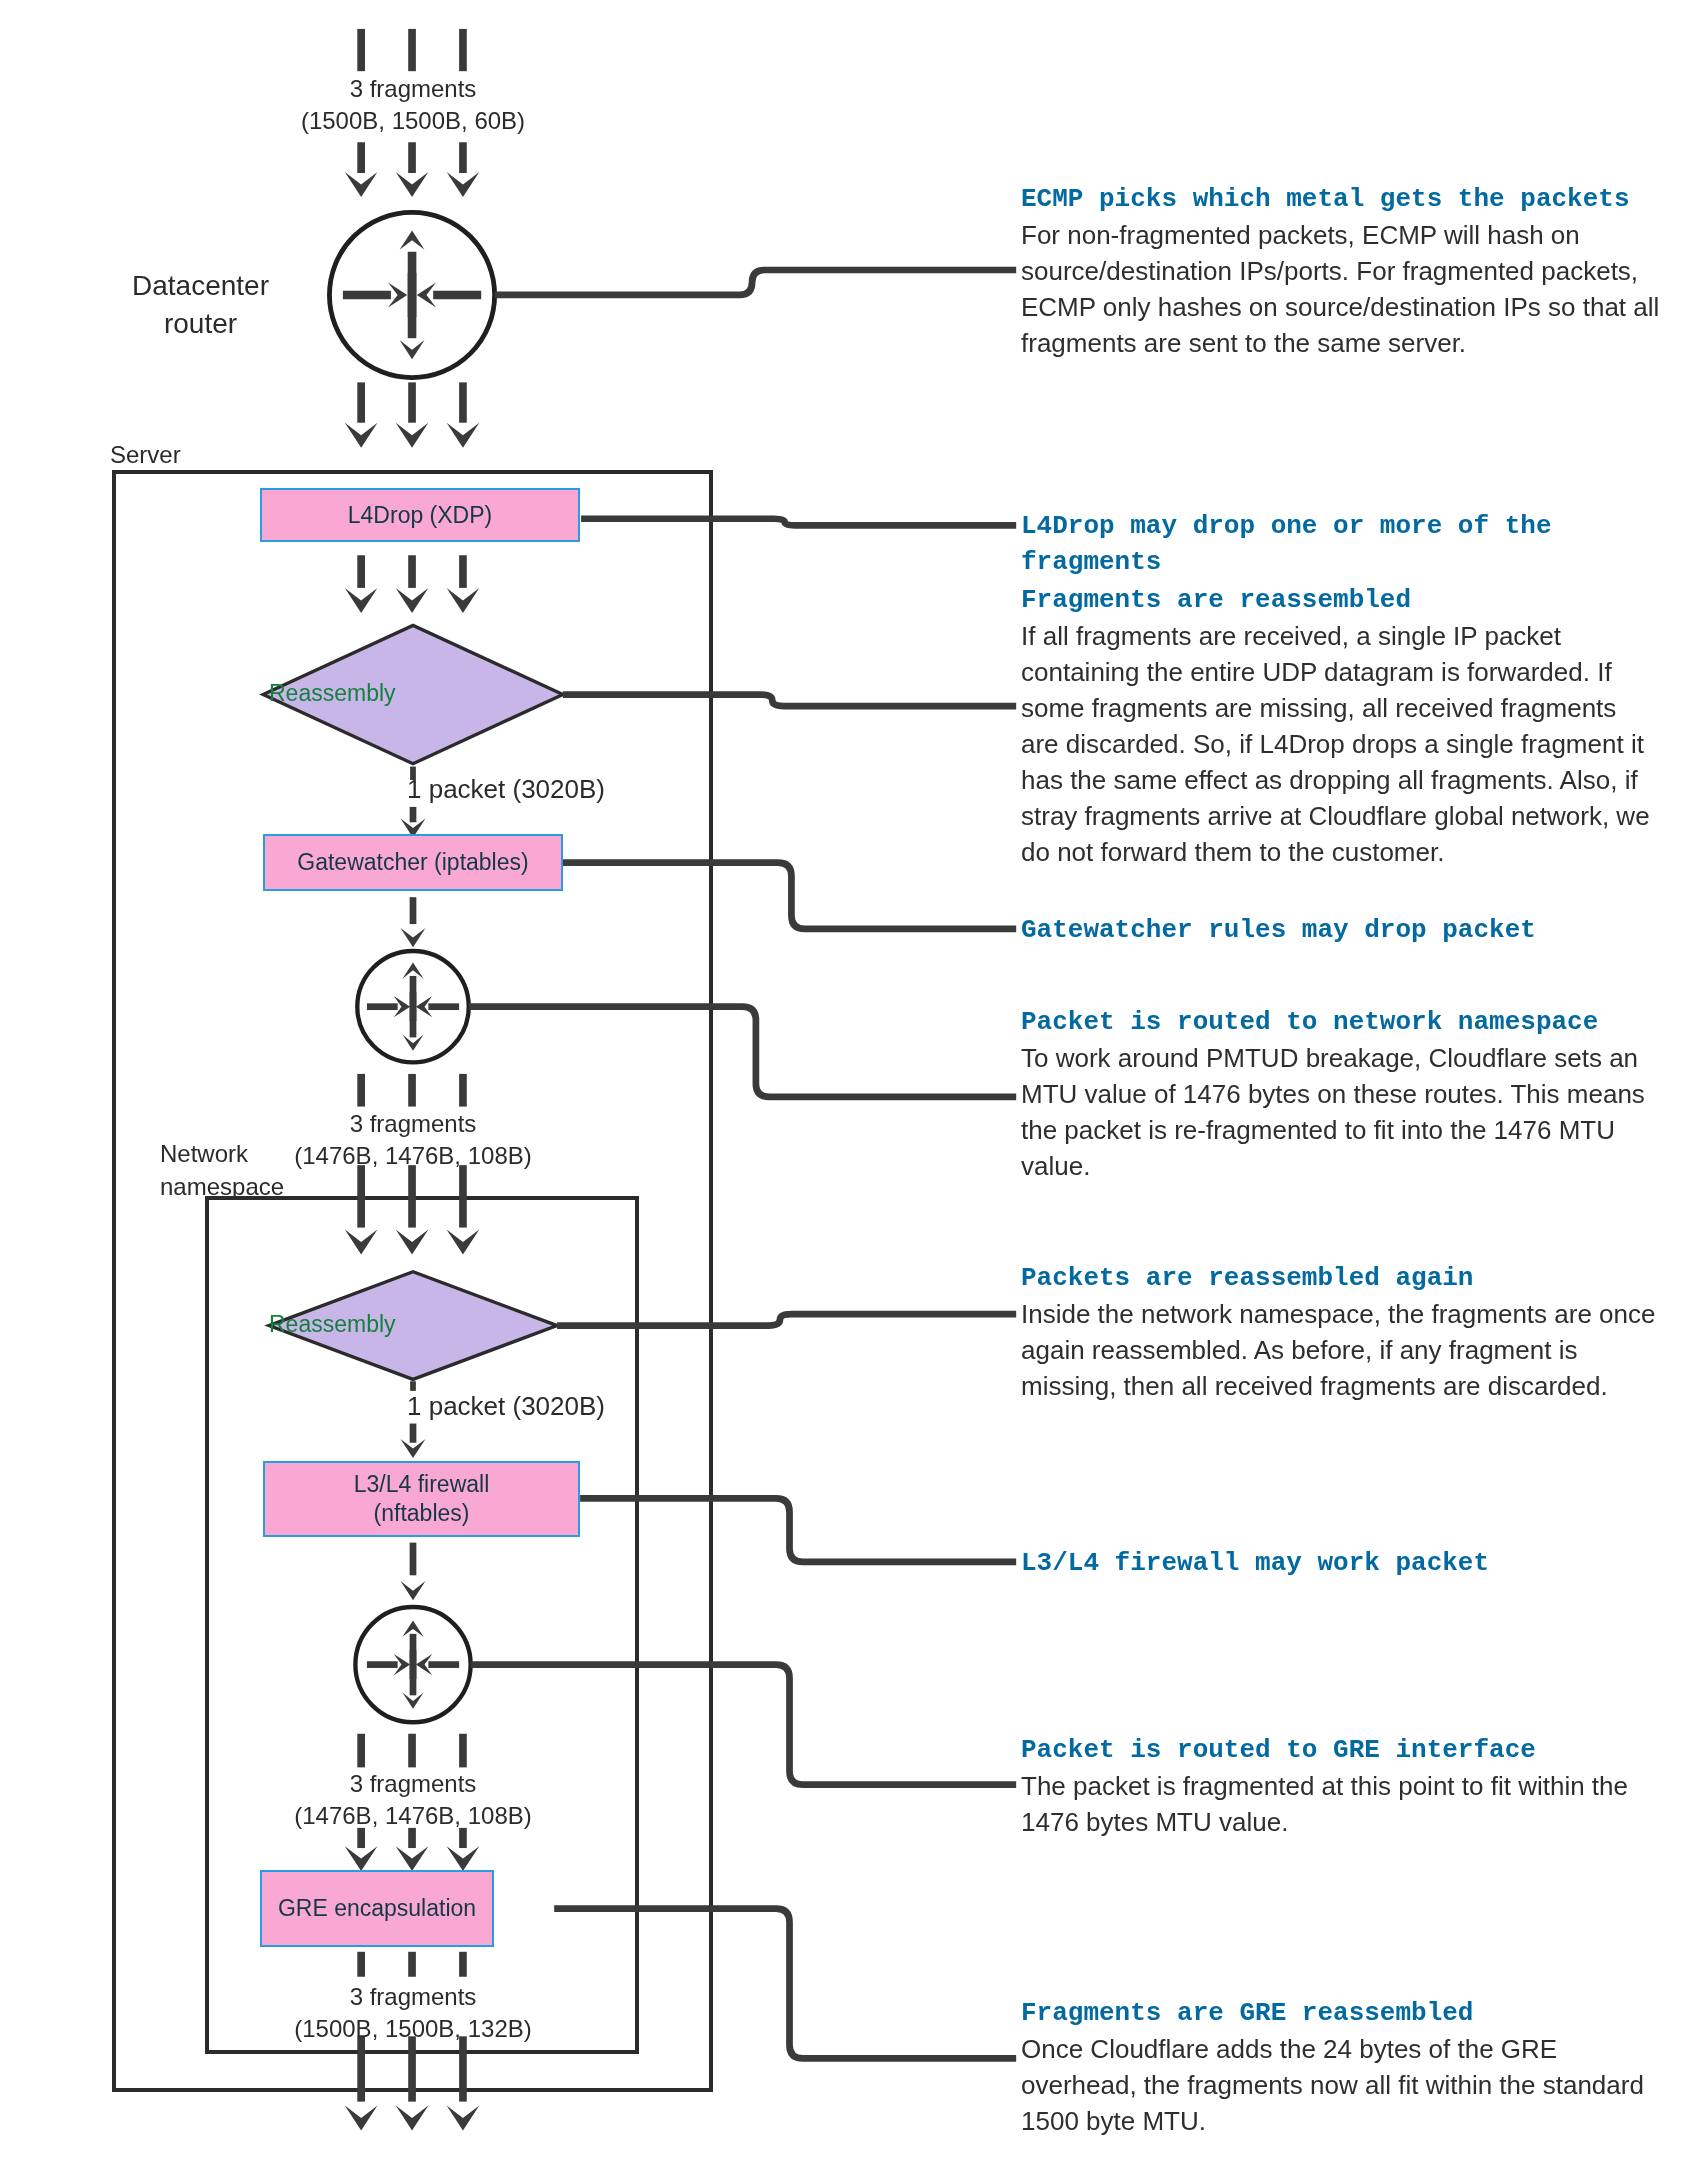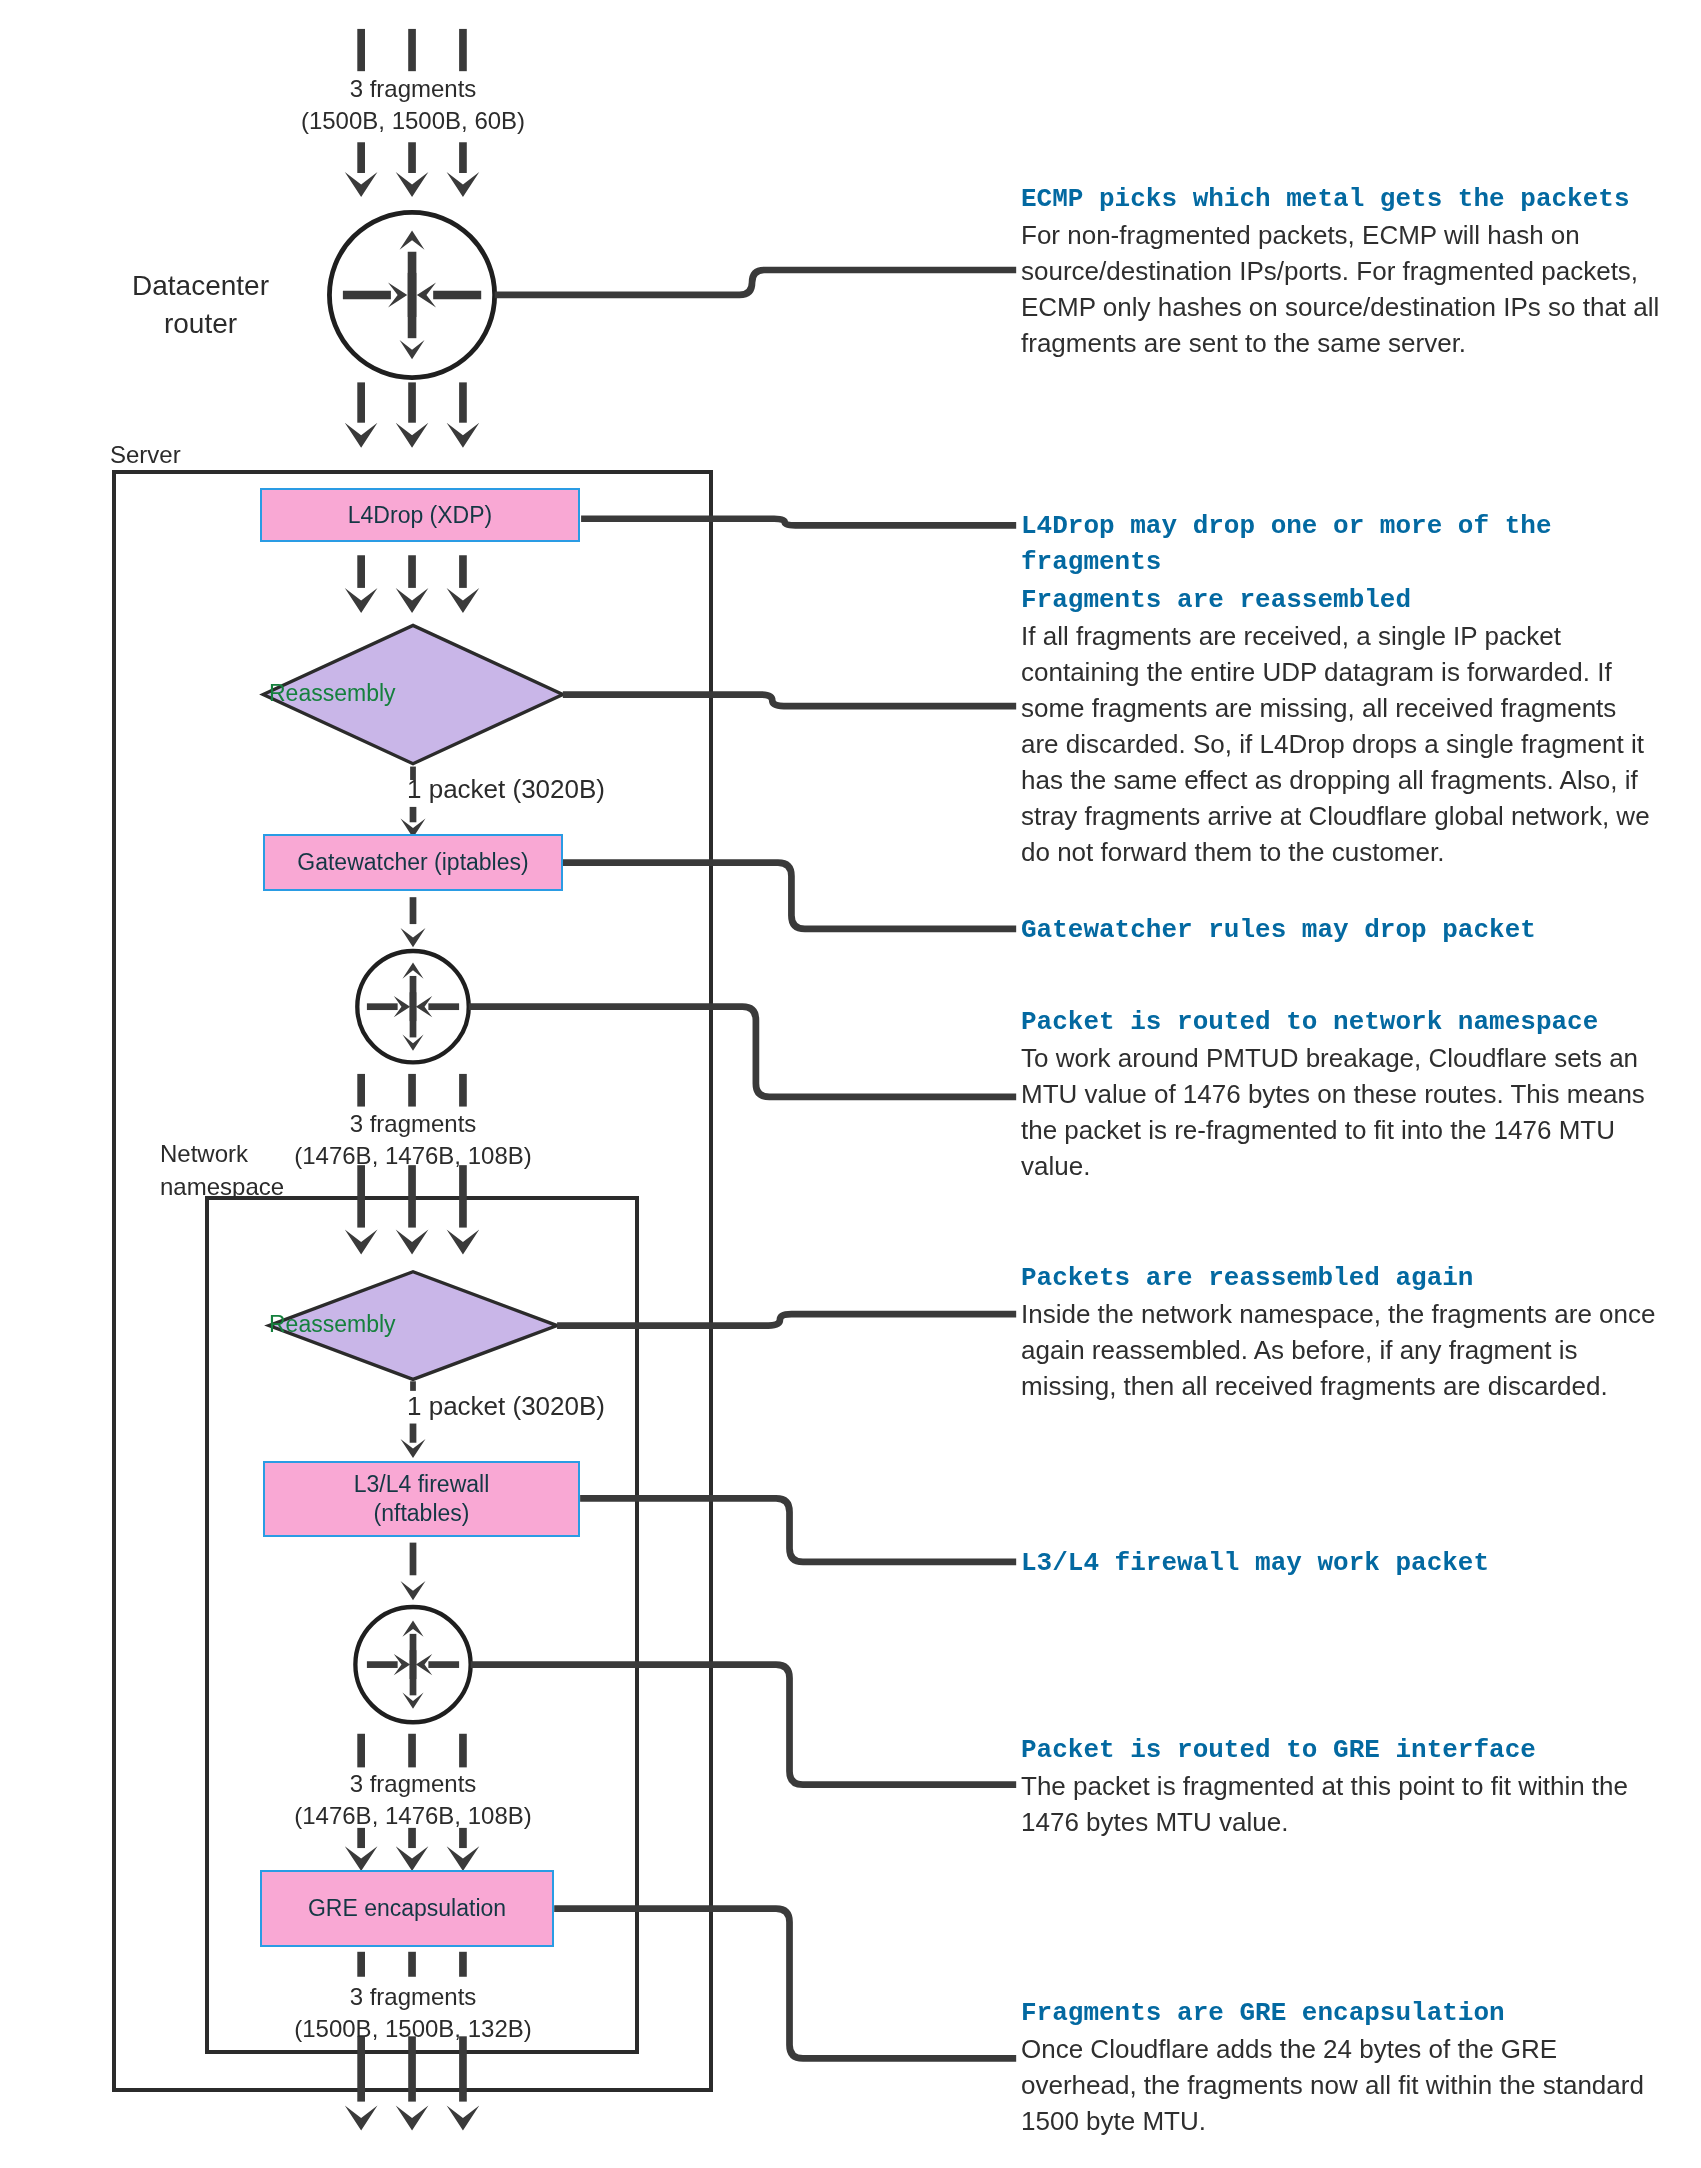--- a/index.html
+++ b/index.html
@@ -30,21 +30,21 @@
 
 <div class="canvas">
 
   <div class="outline" style="left:112px;top:470px;width:601px;height:1622px;"></div>
   <div class="outline" style="left:205px;top:1196px;width:434px;height:858px;"></div>
 
   <div class="nodebox" style="left:260px;top:488px;width:320px;height:54px;">L4Drop (XDP)</div>
   <div class="nodebox" style="left:263px;top:834px;width:300px;height:57px;">Gatewatcher (iptables)</div>
   <div class="nodebox" style="left:263px;top:1461px;width:317px;height:76px;">L3/L4 firewall
 (nftables)</div>
-  <div class="nodebox" style="left:260px;top:1870px;width:294px;height:77px;">GRE encapsulation</div>
+  <div class="nodebox" style="left:260px;top:1870px;width:234px;height:77px;">GRE encapsulation</div>
 
   <svg class="layer" width="1701" height="2168" viewBox="0 0 1771 2257">
 
     <g>
       <path class="shaft" d="M376 30 V74"></path>
         <path class="shaft" d="M429 30 V74"></path>
         <path class="shaft" d="M482 30 V74"></path>
     </g>
 
     <g>
@@ -268,20 +268,20 @@
   </div>
   <div class="ann" style="top:1545px;">
     <div class="ann-h">L3/L4 firewall may work packet</div>
   </div>
   <div class="ann" style="top:1732px;">
     <div class="ann-h">Packet is routed to GRE interface</div>
     <div class="ann-b">The packet is fragmented at this point to fit within the
 1476 bytes MTU value.</div>
   </div>
   <div class="ann" style="top:1995px;">
-    <div class="ann-h">Fragments are GRE encapsulation</div>
+    <div class="ann-h">Fragments are GRE reassembled</div>
     <div class="ann-b">Once Cloudflare adds the 24 bytes of the GRE
 overhead, the fragments now all fit within the standard
 1500 byte MTU.</div>
   </div>
 
 </div>
 
 
 </body></html>

